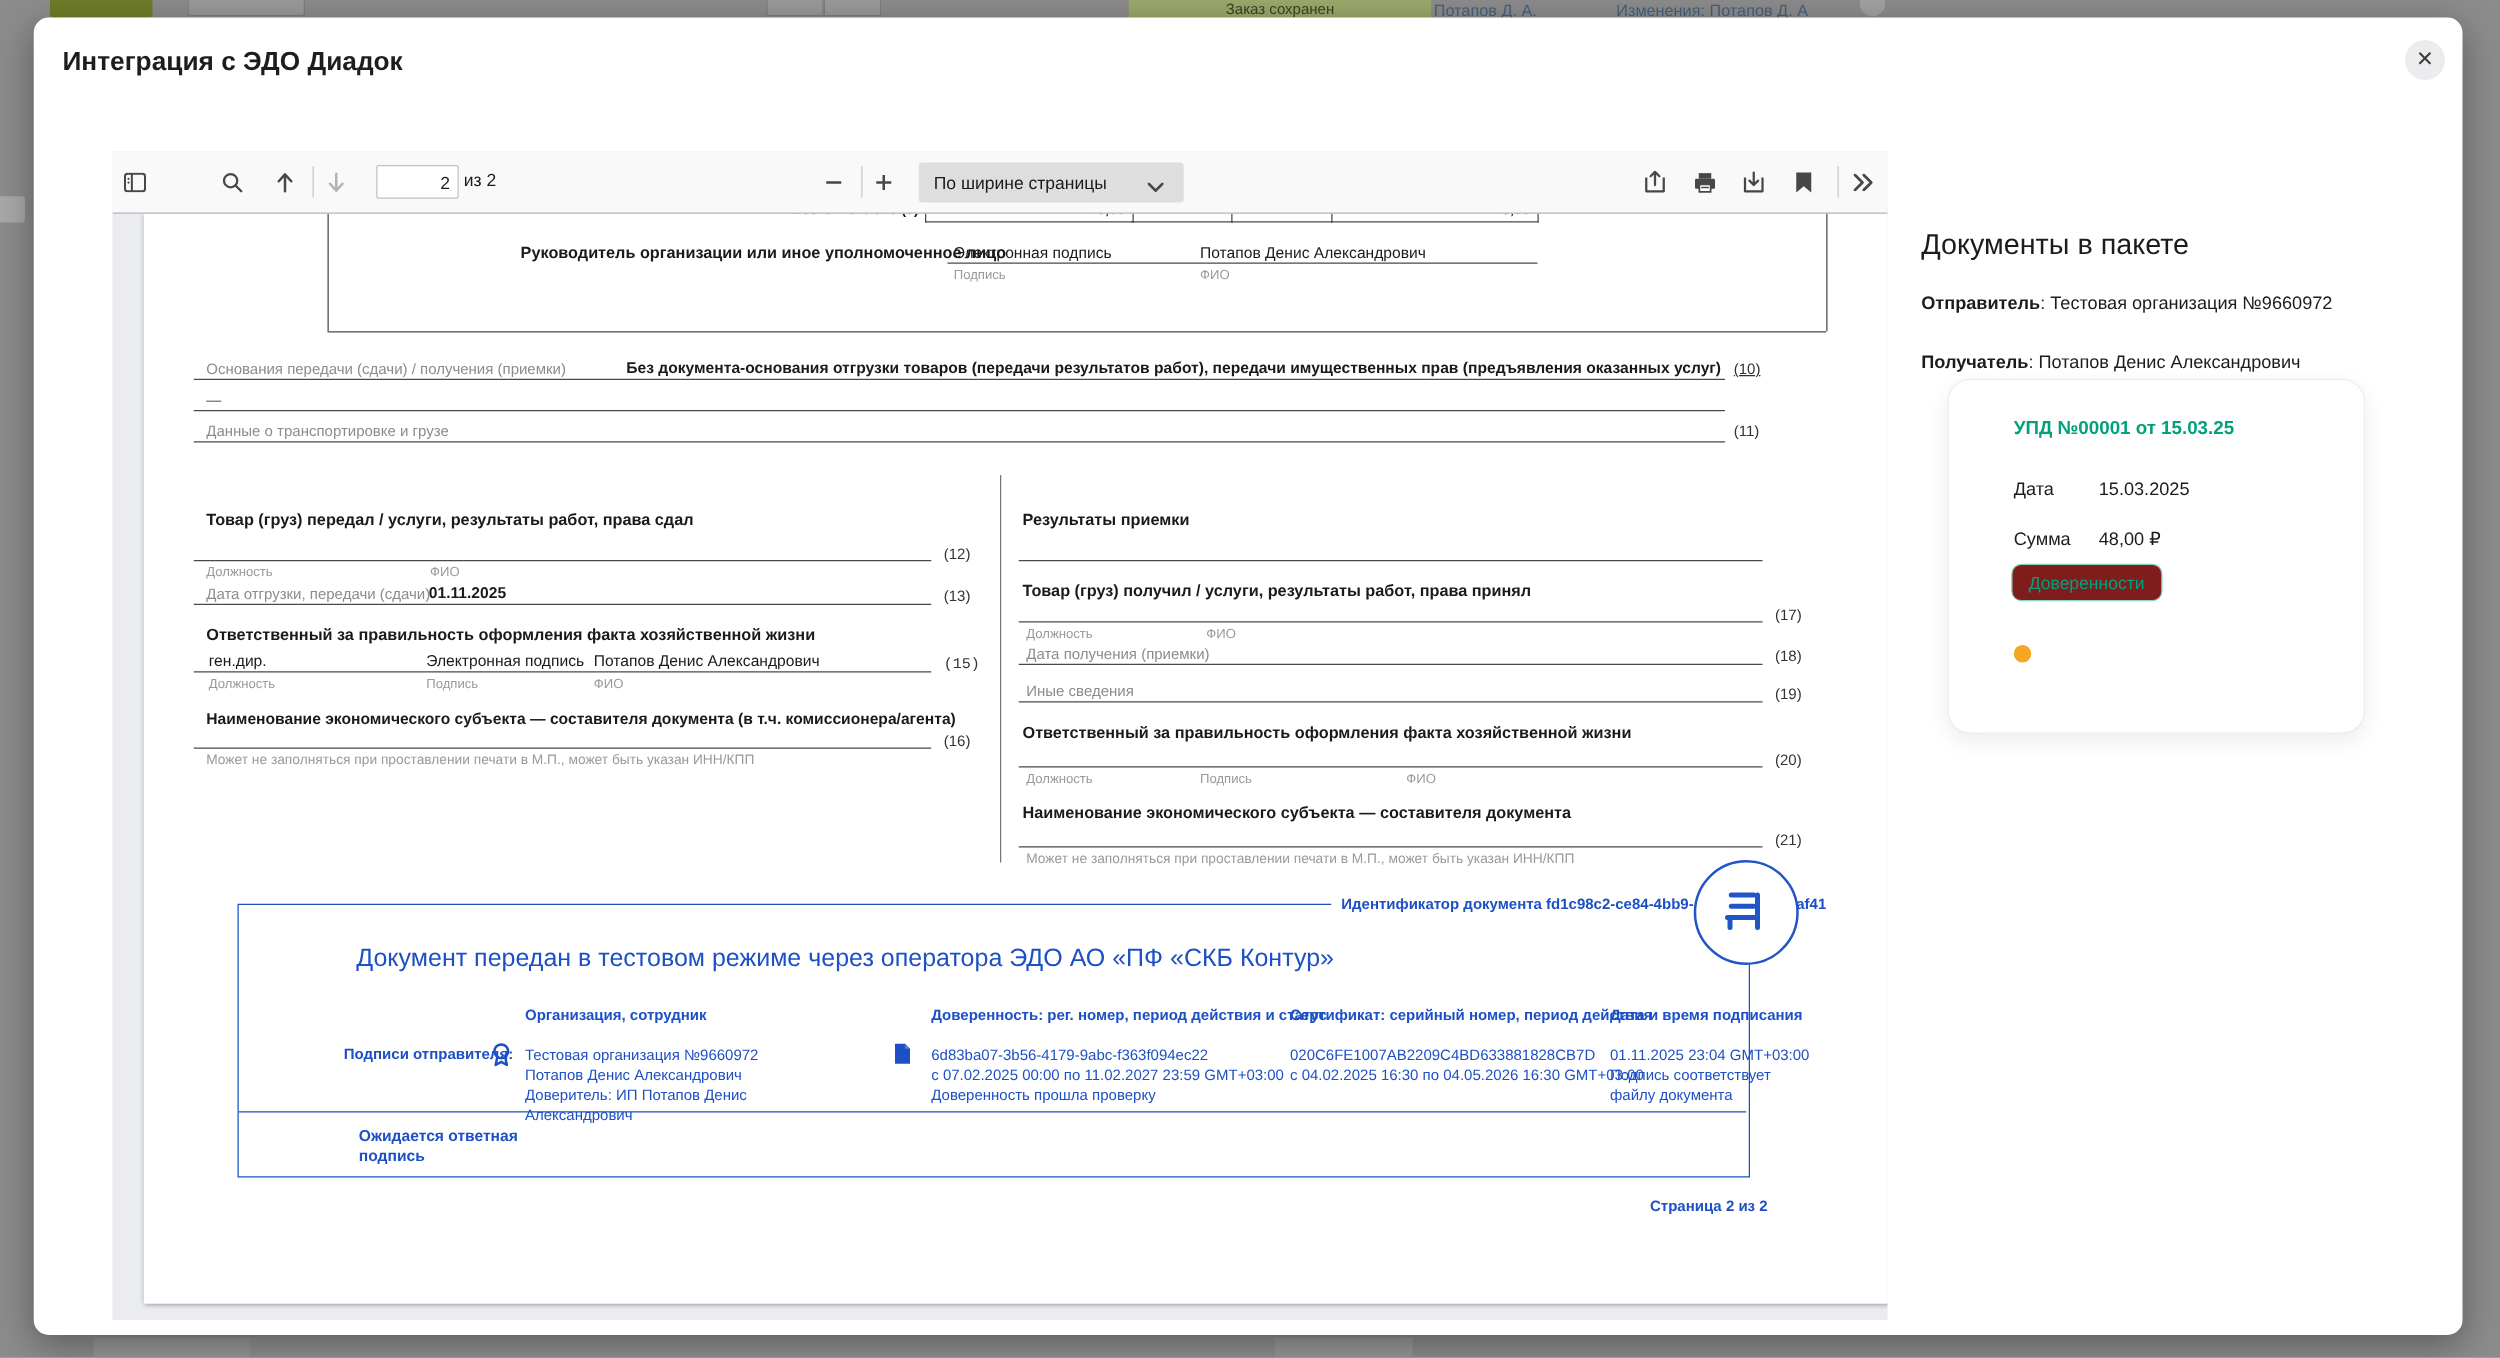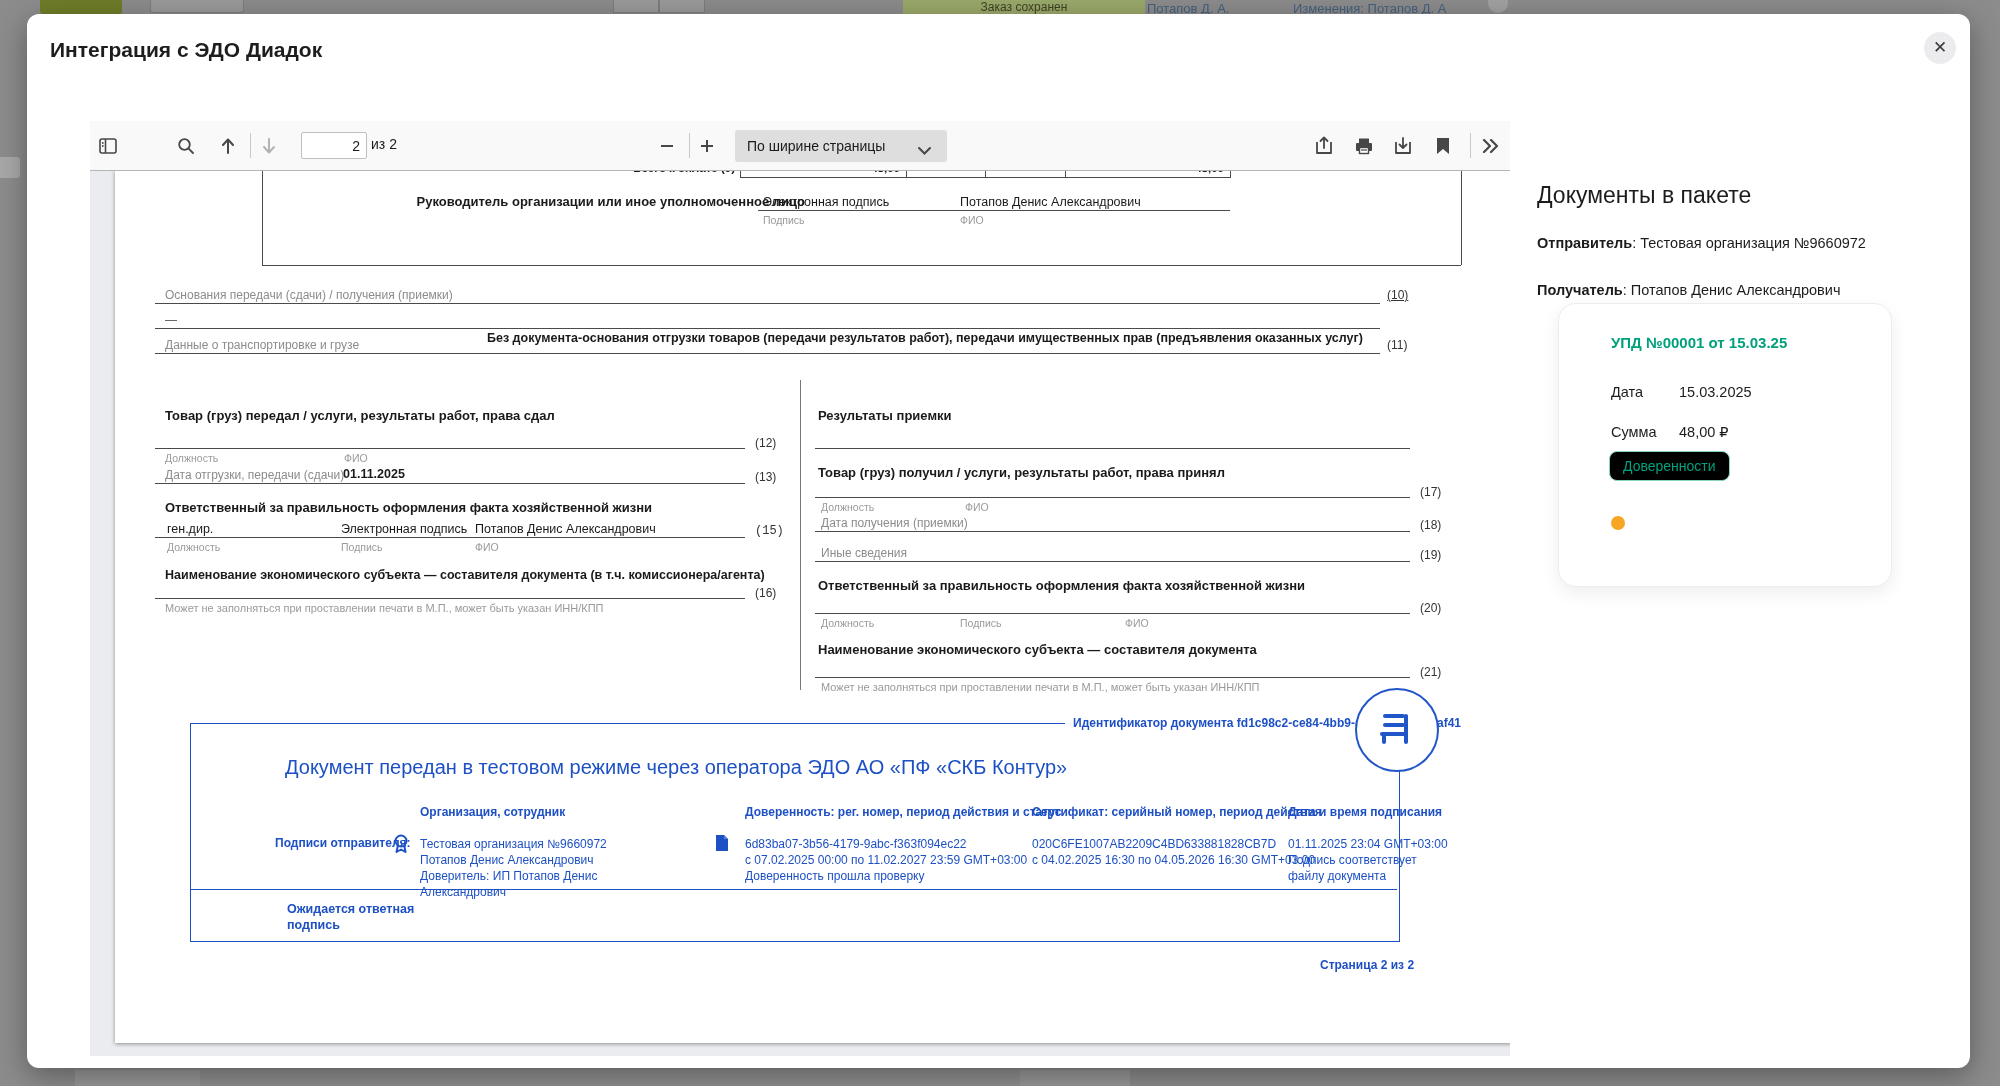--- a/index.html
+++ b/index.html
@@ -45,21 +45,21 @@
   .bb-t{position:absolute;white-space:nowrap;color:#1d50c4;font-size:12px;}
   .bb-col{position:absolute;color:#1d50c4;font-size:12px;line-height:16px;white-space:normal;}
   
   .panel-title{position:absolute;left:1510px;top:168px;font-size:23px;color:#1c1c1c;}
   .meta{position:absolute;left:1510px;font-size:14.5px;color:#1c1c1c;white-space:nowrap;}
   .card{position:absolute;left:1531px;top:289px;width:332px;height:282px;background:#fff;border:1px solid #ededed;
         border-radius:18px;box-shadow:0 6px 18px rgba(0,0,0,.07);}
   .card .doc-link{position:absolute;left:52px;top:30px;font-size:15px;font-weight:bold;color:#00a17c;text-decoration:none;cursor:pointer;}
   .kv-label{position:absolute;left:52px;font-size:14.5px;color:#1c1c1c;}
   .kv-value{position:absolute;left:120px;font-size:14.5px;color:#1c1c1c;}
-  .proxy-btn{position:absolute;left:50px;top:147px;height:30px;padding:0 13px;background:#000000;border:1px solid #86d5bd;
+  .proxy-btn{position:absolute;left:50px;top:147px;height:30px;padding:0 13px;background:#7f1d1d;border:1px solid #86d5bd;
              border-radius:8px;color:#00a17c;font-size:14px;cursor:pointer;}
   .status-dot{position:absolute;left:52px;top:212px;width:14px;height:14px;border-radius:50%;background:#f6a623;}
   .status-text{position:absolute;left:77px;top:182px;width:190px;font-size:14.5px;line-height:23px;color:#1c1c1c;}
 </style>
 </head>
 <body>
 
 <div class="stage">
 
   <div class="backdrop">
@@ -206,21 +206,21 @@
           </div>
 
         <div class="t b" style="left:290px;top:24px;width:400px;text-align:right;">Руководитель организации или иное уполномоченное лицо</div>
         <div class="t bs" style="left:648px;top:25px;font-weight:normal;font-size:12.5px;">Электронная подпись</div>
         <div class="t bs" style="left:845px;top:25px;font-weight:normal;font-size:12.5px;">Потапов Денис Александрович</div>
         <div class="ul" style="left:643px;top:40px;width:472px;"></div>
         <div class="t cap" style="left:648px;top:44px;">Подпись</div>
         <div class="t cap" style="left:845px;top:44px;">ФИО</div>
 
         <div class="t g" style="left:50px;top:118px;">Основания передачи (сдачи) / получения (приемки)</div>
-        <div class="t bs" style="left:372px;top:117px;margin-top:44px;">Без документа-основания отгрузки товаров (передачи результатов работ), передачи имущественных прав (предъявления оказанных услуг)</div>
+        <div class="t bs" style="left:386px;top:117px;">Без документа-основания отгрузки товаров (передачи результатов работ), передачи имущественных прав (предъявления оказанных услуг)</div>
         <div class="ul" style="left:40px;top:133px;width:1225px;"></div>
         <div class="t num" style="left:1272px;top:118px;text-decoration:underline;">(10)</div>
 
         <div class="t g" style="left:50px;top:143px;color:#555;">—</div>
         <div class="ul" style="left:40px;top:158px;width:1225px;"></div>
 
         <div class="t g" style="left:50px;top:168px;">Данные о транспортировке и грузе</div>
         <div class="ul" style="left:40px;top:183px;width:1225px;"></div>
         <div class="t num" style="left:1272px;top:168px;">(11)</div>
 

